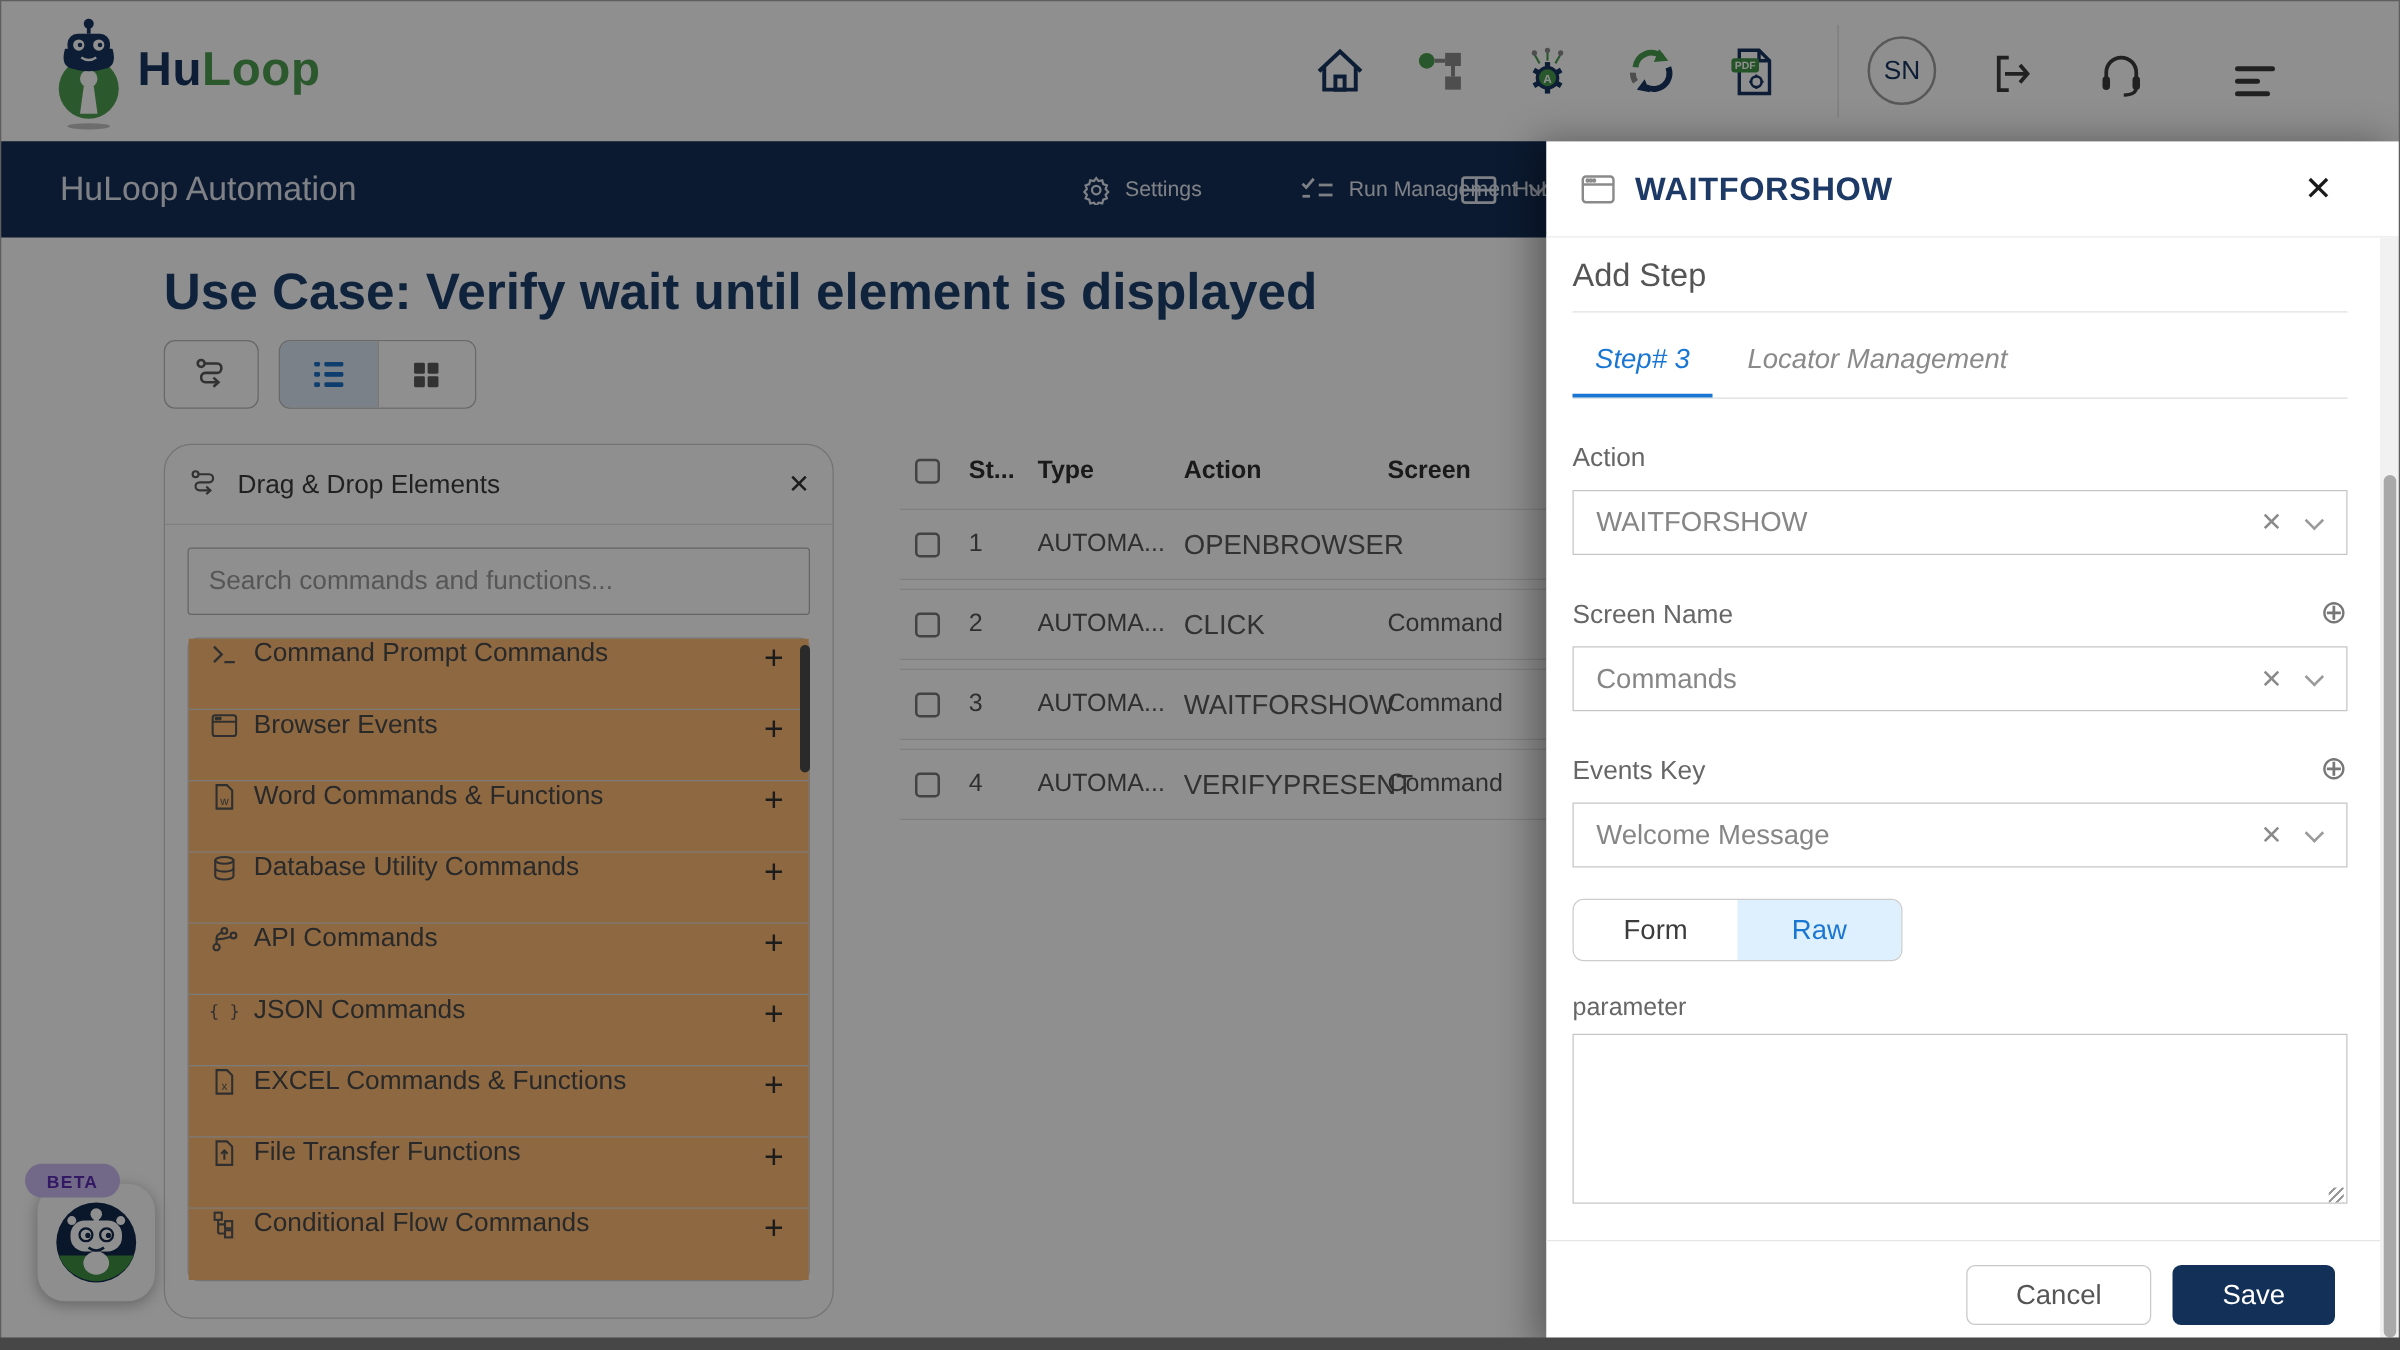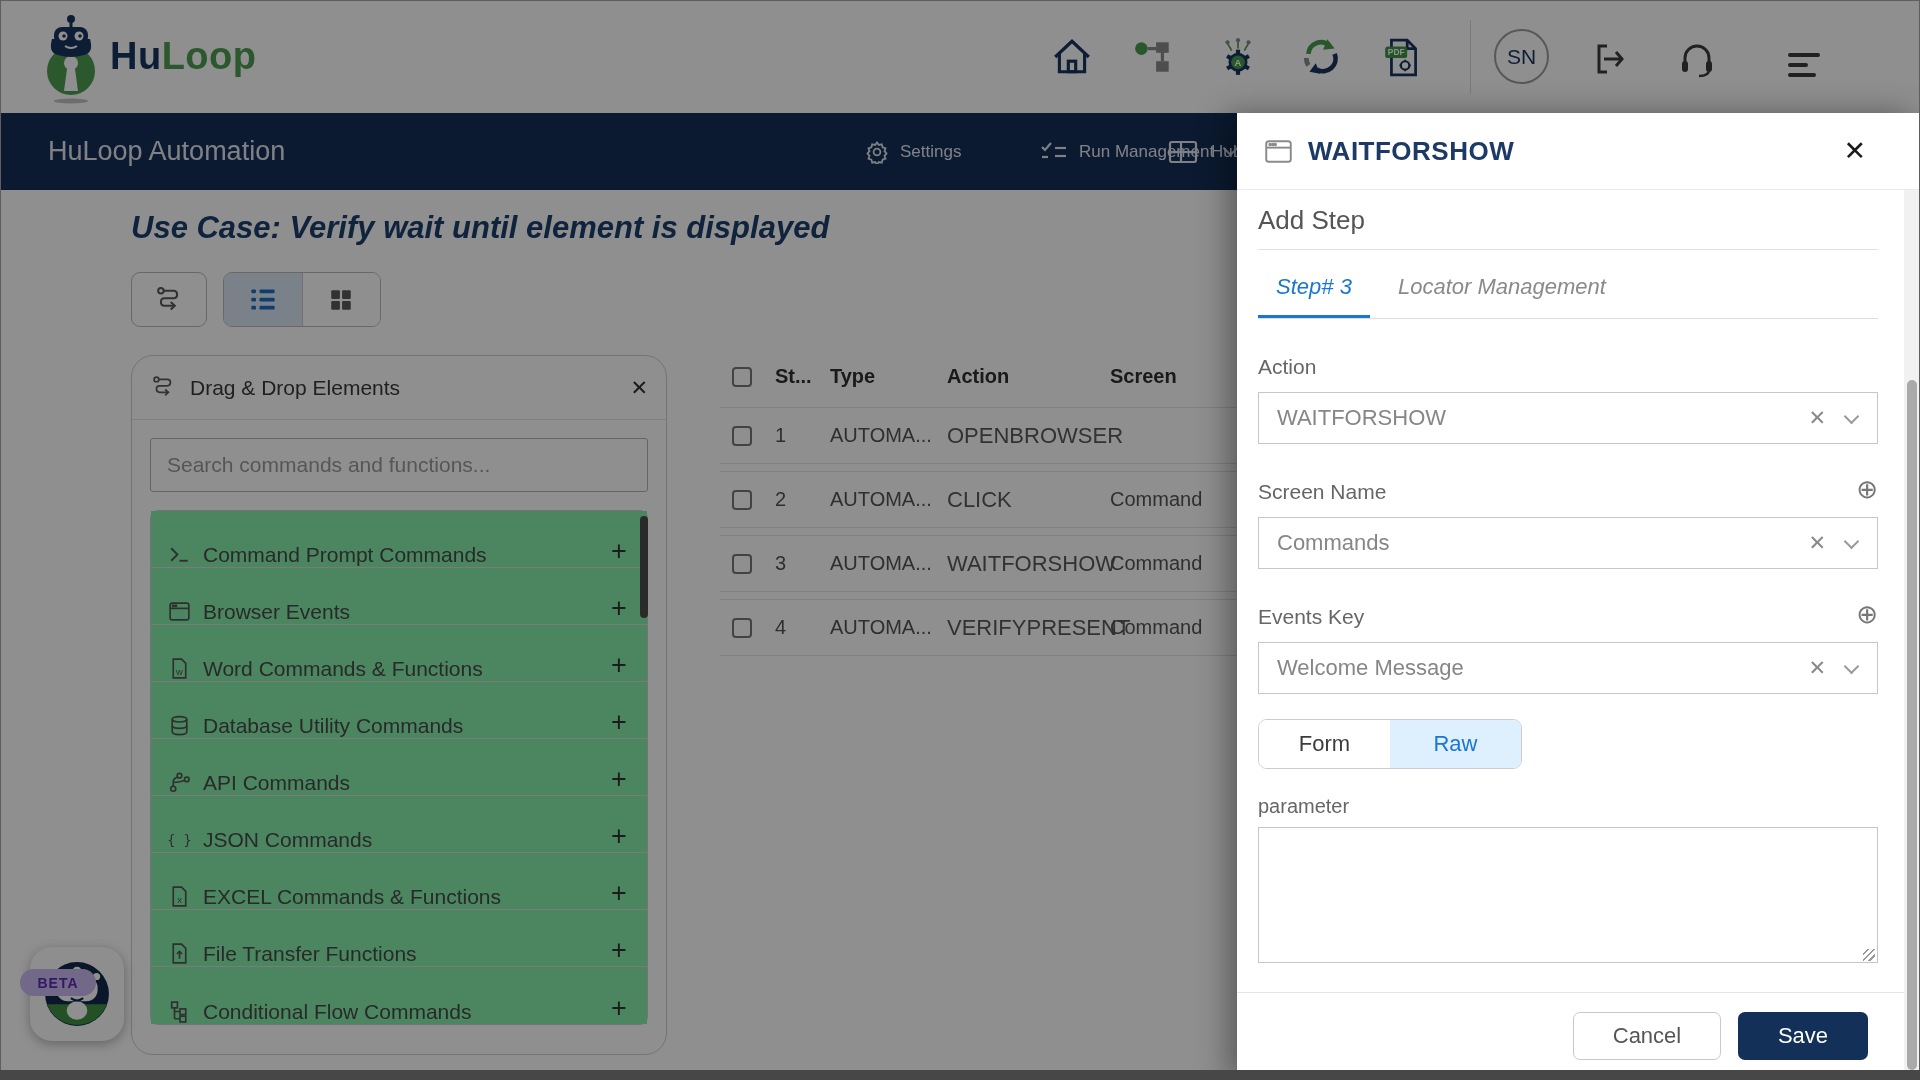--- a/index.html
+++ b/index.html
@@ -20,58 +20,58 @@
   .burger i:nth-child(1){ width:32px; } .burger i:nth-child(2){ width:20px; } .burger i:nth-child(3){ width:28px; }
 
   
   .navbar { position:absolute; left:0; top:113px; width:1920px; height:77px; background:#142f56; z-index:10; }
   .nav-title { position:absolute; left:48px; top:0; height:77px; display:flex; align-items:center; font-size:27px; color:#e2e7f0; }
   .nav-item { position:absolute; top:0; height:77px; display:flex; align-items:center; gap:11px; color:#e2e7f0; font-size:17px; cursor:pointer; }
   .chev { width:11px; height:11px; border-right:2px solid #cfd7e4; border-bottom:2px solid #cfd7e4; transform:rotate(45deg); margin-top:-6px; }
 
   
   .content { position:absolute; left:0; top:190px; width:1920px; height:890px; background:#ffffff; }
-  .page-title { position:absolute; left:131px; top:20px; font-size:31px; font-weight:bold; color:#1d3f6e;font-style:italic; }
+  .page-title { position:absolute; left:131px; top:20px; font-size:41px; font-weight:bold; color:#1d3f6e; }
 
   .btn-flow { position:absolute; left:131px; top:82px; width:76px; height:55px; border:1px solid #b9b9b9; border-radius:9px; background:#fff; display:flex; align-items:center; justify-content:center; cursor:pointer; }
   .seg { position:absolute; left:223px; top:82px; width:158px; height:55px; border:1px solid #b9b9b9; border-radius:9px; background:#fff; display:flex; overflow:hidden; }
   .seg > div { flex:1; display:flex; align-items:center; justify-content:center; cursor:pointer; }
   .seg-list { background:#d9e6f2; }
   .seg-grid { background:#fff; border-left:1px solid #c9c9c9; }
 
   
   .panel { position:absolute; left:131px; top:165px; width:536px; height:700px; background:#fff; border:1px solid #cfcfcf; border-radius:22px; overflow:hidden; }
   .panel-head { height:64px; display:flex; align-items:center; padding:0 18px; border-bottom:1px solid #e4e4e4; }
   .panel-title { flex:1; font-size:21px; color:#3a3a3a; margin-left:12px; }
   .panel-x { font-size:21px; color:#333; cursor:pointer; }
   .search-box { margin:18px; height:54px; border:1px solid #b4b4b4; border-radius:3px; display:flex; align-items:center; padding:0 16px; }
   .search-box input { border:none; outline:none; width:100%; font-size:21px; color:#555; font-family:"Liberation Sans", sans-serif; background:transparent; }
   .search-box input::placeholder { color:#9a9a9a; }
   .cmd-list { margin:0 18px; border:1px solid #cfcfcf; border-radius:8px; }
-  .cmd-item { height:57px; display:flex; align-items:flex-end; padding:0 16px; border-bottom:1px solid #dcdcdc; cursor:grab; background:#86efac; }
+  .cmd-item { height:57px; display:flex; align-items:flex-start; padding:0 16px; border-bottom:1px solid #dcdcdc; cursor:grab; background:#fdba74; }
   .cmd-icon { width:36px; display:flex; align-items:center; color:#555; }
   .cmd-label { flex:1; font-size:21px; color:#4a4a4a; }
   .cmd-plus { width:24px; text-align:center; font-size:27px; color:#333; font-weight:300; cursor:pointer; }
   .panel-thumb { position:absolute; left:508px; top:160px; width:8px; height:102px; background:#4c4c4c; border-radius:4px; cursor:pointer; }
 
   
   .steps { position:absolute; left:720px; top:160px; width:880px; }
   .t-head { display:flex; align-items:center; height:53px; font-size:20px; font-weight:bold; color:#2f2f2f; }
   .t-row { display:flex; align-items:center; height:57px; border-top:1px solid #e2e2e2; border-bottom:1px solid #e2e2e2; margin-bottom:7px; font-size:20px; color:#555; background:#fff; }
   .c-cb { width:55px; display:flex; align-items:center; }
   .c-step { width:55px; } .c-type { width:117px; white-space:nowrap; overflow:hidden; }
   .c-action { width:163px; font-size:22px; color:#5a5a5a; white-space:nowrap; }
   .c-screen { flex:1; white-space:nowrap; }
   .cbox { width:20px; height:20px; border:2px solid #787878; border-radius:4px; margin-left:12px; cursor:pointer; background:transparent; }
 
   
   .overlay { position:absolute; left:0; top:0; width:1920px; height:1080px; background:rgba(0,0,0,0.44); z-index:40; }
 
   
-  .beta-badge { position:absolute; left:20px; top:969px; width:76px; height:27px; background:#cbb9f0; border-radius:14px; display:flex; align-items:center; justify-content:center; font-size:14px; font-weight:bold; letter-spacing:1px; color:#5b2db0; z-index:11; }
+  .beta-badge { position:absolute; left:20px; top:931px; width:76px; height:27px; background:#cbb9f0; border-radius:14px; display:flex; align-items:center; justify-content:center; font-size:14px; font-weight:bold; letter-spacing:1px; color:#5b2db0; z-index:11; }
   .robot-card { position:absolute; left:30px; top:947px; width:94px; height:94px; background:#fdfdfd; border-radius:22px; box-shadow:0 3px 12px rgba(0,0,0,.3); display:flex; align-items:center; justify-content:center; cursor:pointer; z-index:10; }
 
   
   .drawer { position:absolute; left:1237px; top:113px; width:683px; height:967px; background:#fff; z-index:60; box-shadow:-10px 0 28px rgba(0,0,0,.35); }
   .d-head { height:77px; display:flex; align-items:center; padding:0 26px; border-bottom:1px solid #eaeaea; }
   .d-title { margin-left:14px; font-size:26px; font-weight:bold; color:#1d3a66; letter-spacing:.5px; flex:1; }
   .d-close { font-size:27px; color:#1a1a1a; cursor:pointer; padding-right:28px; }
   .d-body { position:absolute; left:21px; top:77px; width:620px; }
   .d-sub { margin-top:15px; font-size:26px; color:#555; }
   .d-sub-hr { margin-top:13px; border:none; border-top:1px solid #e2e2e2; }

